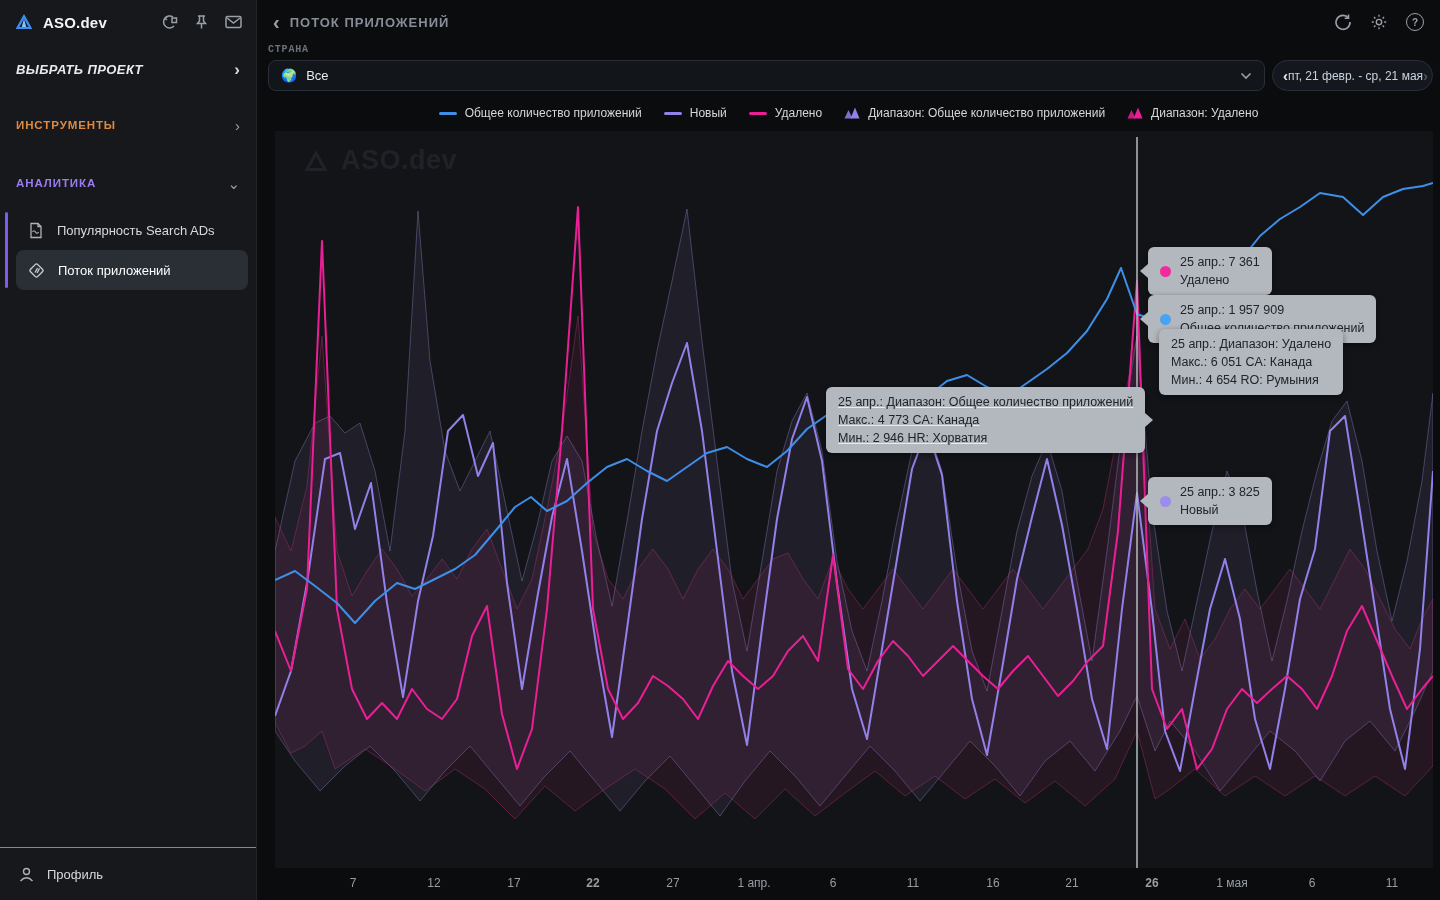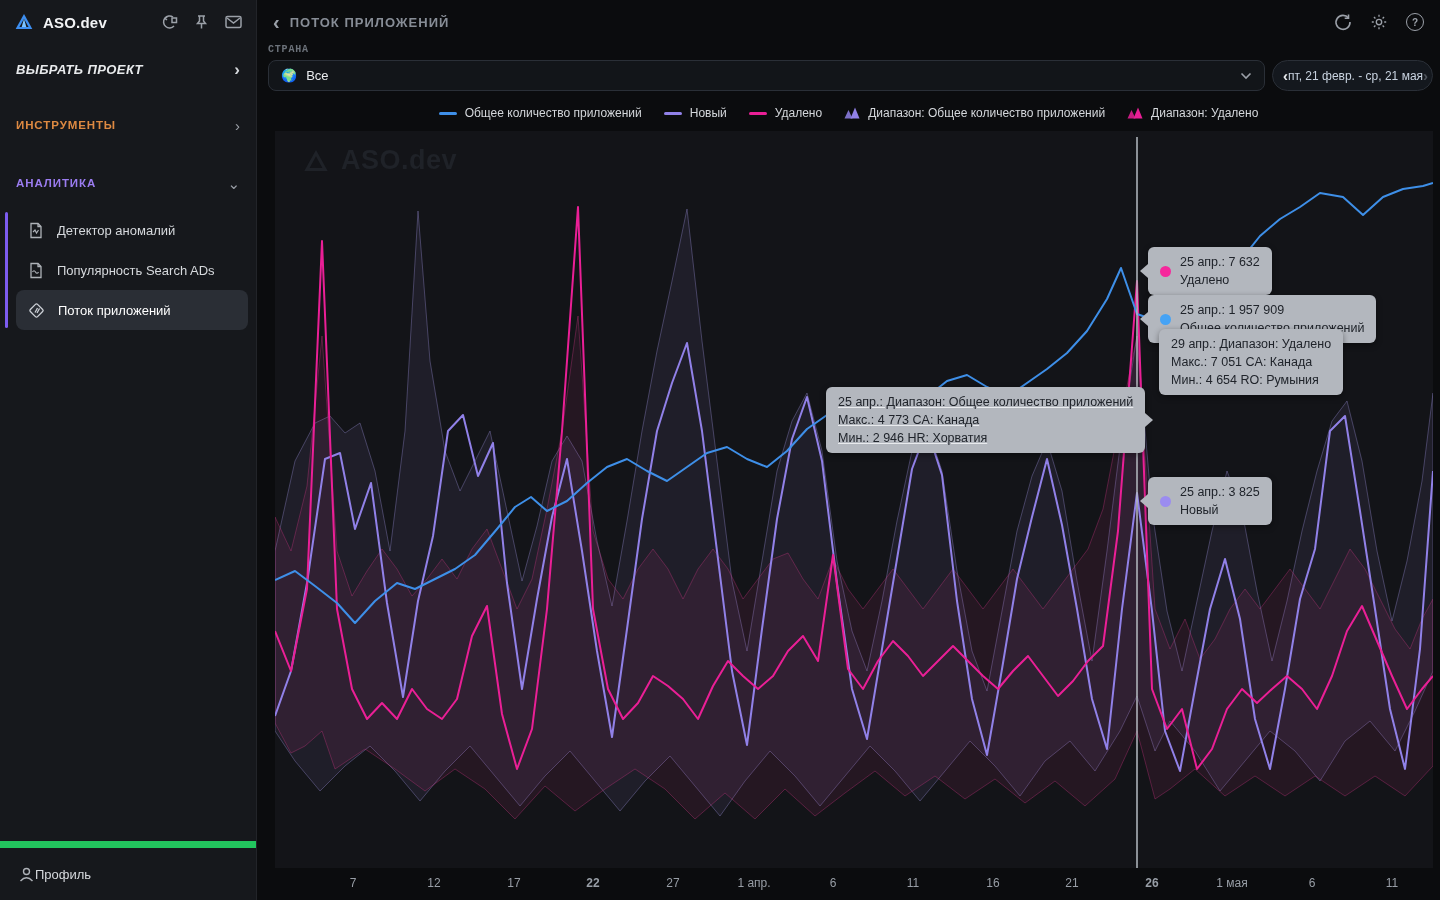--- a/index.html
+++ b/index.html
@@ -20,21 +20,21 @@
   .sb-row.analytics{margin-top:24px;}
   .sb-row.analytics .sb-section-label{color:#9b7cf0;}
   .chev{color:#9ba0a8;font-size:15px;line-height:1;}
   .chev.big{color:#d5d8dc;font-size:17px;font-weight:700;}
   .sb-submenu{position:relative;margin-top:10px;padding-left:6px;}
   .sb-accent{position:absolute;left:5px;top:2px;bottom:2px;width:3px;background:#7c5cf0;border-radius:2px;}
   .sb-item{display:flex;align-items:center;gap:13px;height:40px;margin:0 8px 0 10px;padding:0 12px;border-radius:8px;cursor:pointer;}
   .sb-item .sb-item-label{font-size:13px;color:#d6d9dd;}
   .sb-item.active{background:#2a2e35;}
   .sb-item.active .sb-item-label{color:#ffffff;}
-  .sb-footer{position:absolute;left:0;right:0;bottom:0;height:52px;border-top:7px solid #22c55e;display:flex;align-items:center;gap:0;padding:0 18px;cursor:pointer;}
+  .sb-footer{position:absolute;left:0;right:0;bottom:0;height:52px;border-top:1px solid #22c55e;display:flex;align-items:center;gap:12px;padding:0 18px;cursor:pointer;}
   .sb-footer span{font-size:13px;color:#d6d9dd;}
 
   
   .topbar{position:absolute;left:257px;top:0;right:0;height:44px;display:flex;align-items:center;padding:0 16px;box-sizing:border-box;}
   .back-chev{color:#9aa0a8;font-size:20px;font-weight:700;margin-right:10px;cursor:pointer;line-height:1;}
   .topbar-title{font-size:13px;font-weight:700;color:#878d96;letter-spacing:1px;}
   .topbar-icons{margin-left:auto;display:flex;align-items:center;gap:18px;}
   .help-circle{width:16px;height:16px;border:1.6px solid #9ba0a8;border-radius:50%;display:flex;align-items:center;justify-content:center;font-size:10px;font-weight:700;color:#9ba0a8;}
 
   .country-label{position:absolute;left:268px;top:44px;font-size:10px;font-weight:700;letter-spacing:.8px;color:#6c727a;font-family:Liberation Mono, monospace;}
@@ -119,28 +119,20 @@
     </div>
 
     <div class="sb-row analytics">
       <span class="sb-section-label">АНАЛИТИКА</span>
       <span class="chev">⌄</span>
     </div>
 
     <div class="sb-submenu">
       <div class="sb-accent"></div>
 
-      <div class="sb-item">
-        <svg width="16" height="17" viewBox="0 0 16 17" fill="none" stroke="#aeb2b8" stroke-width="1.3">
-          <path d="M3 1.5h7l3 3v11H3z"></path>
-            <path d="M10 1.5v3h3"></path>
-            <path d="M5 10 l2-2 1.5 3 2-3" stroke-width="1.2"></path>
-        </svg>
-        <span class="sb-item-label">Детектор аномалий</span>
-      </div>
 
       <div class="sb-item">
         <svg width="16" height="17" viewBox="0 0 16 17" fill="none" stroke="#aeb2b8" stroke-width="1.3">
           <path d="M3 1.5h7l3 3v11H3z"></path>
             <path d="M10 1.5v3h3"></path>
             <path d="M4.5 10 q1.5-2.5 3 0 t3 0" stroke-width="1.2"></path>
         </svg>
         <span class="sb-item-label">Популярность Search ADs</span>
       </div>
 
@@ -242,36 +234,36 @@
         <polyline points="0,585 16,540 32,452 50,328 65,322 80,398 96,352 112,472 128,566 143,470 158,405 173,300 188,284 203,345 218,312 232,452 247,558 262,468 277,386 292,328 307,420 322,520 337,606 352,498 367,388 382,300 397,252 412,212 427,300 442,420 457,540 472,614 487,498 502,388 517,308 532,266 547,330 562,452 577,558 592,608 607,518 622,428 637,338 652,298 667,344 682,470 697,568 712,624 727,538 742,448 757,386 772,328 787,394 802,478 817,568 832,618 847,478 862,362 877,480 890,600 905,640 920,558 935,478 950,428 965,488 980,588 995,638 1010,558 1025,468 1040,418 1055,300 1070,285 1085,380 1100,478 1115,578 1130,638 1145,518 1158,340" fill="none" stroke="#9181e8" stroke-width="2" stroke-linejoin="round"></polyline>
         <polyline points="0,500 16,540 32,458 47,110 62,478 77,558 92,588 107,572 122,588 137,558 152,578 167,588 182,568 197,505 212,475 227,583 242,638 257,598 272,478 287,300 303,76 318,478 333,558 348,588 363,572 378,545 393,555 408,568 423,588 438,555 453,530 468,545 483,558 498,545 513,520 528,505 543,530 558,424 573,538 588,558 603,530 618,510 633,525 648,545 663,530 678,515 693,530 708,545 723,558 738,540 753,525 768,545 783,565 798,550 813,530 828,515 843,400 862,150 877,558 892,598 907,578 922,638 937,618 952,578 967,558 982,572 997,558 1012,545 1027,558 1042,578 1057,545 1072,500 1087,475 1102,510 1117,545 1132,578 1147,558 1158,545" fill="none" stroke="#ea1f96" stroke-width="2" stroke-linejoin="round"></polyline>
         <polyline points="0,449 20,440 40,455 62,472 80,492 100,470 122,452 140,458 160,448 180,438 200,424 222,398 240,376 256,366 272,380 292,370 312,352 332,336 352,328 372,340 392,350 412,336 432,322 452,316 472,328 492,336 512,320 532,298 552,284 572,276 592,286 612,296 632,282 652,266 672,250 692,244 712,256 732,266 752,252 772,238 792,222 812,200 832,168 846,137 862,183 882,190 905,200 925,185 945,160 965,130 985,105 1005,88 1025,76 1045,62 1068,66 1088,84 1108,66 1128,58 1148,55 1158,52" fill="none" stroke="#3e8fe8" stroke-width="2" stroke-linejoin="round"></polyline>
         <line x1="862" x2="862" y1="6" y2="737" stroke="#b6bbc2" stroke-width="1.5"></line>
       </svg>
     <div id="tooltip-layer">
         <div class="chart-tooltip" style="left: 873px; top: 116px;">
           <span class="tt-arrow left"></span>
           <span class="tt-dot" style="background: rgb(245, 40, 156);"></span>
           <div class="tt-lines">
-            <div class="tt-line">25 апр.: 7 632</div>
+            <div class="tt-line">25 апр.: 7 361</div>
             <div class="tt-line">Удалено</div>
           </div>
         </div>
         <div class="chart-tooltip" style="left: 873px; top: 164px;">
           <span class="tt-arrow left"></span>
           <span class="tt-dot" style="background: rgb(70, 163, 245);"></span>
           <div class="tt-lines">
             <div class="tt-line">25 апр.: 1 957 909</div>
             <div class="tt-line">Общее количество приложений</div>
           </div>
         </div>
         <div class="chart-tooltip" style="left: 884px; top: 198px;">
           <div class="tt-lines">
-            <div class="tt-line">29 апр.: Диапазон: Удалено</div>
-            <div class="tt-line">Макс.: 7 051 CA: Канада</div>
+            <div class="tt-line">25 апр.: Диапазон: Удалено</div>
+            <div class="tt-line">Макс.: 6 051 CA: Канада</div>
             <div class="tt-line">Мин.: 4 654 RO: Румыния</div>
           </div>
         </div>
         <div class="chart-tooltip" style="left: 551px; top: 256px; text-decoration: underline;">
           <span class="tt-arrow right"></span>
           <div class="tt-lines">
             <div class="tt-line">25 апр.: Диапазон: Общее количество приложений</div>
             <div class="tt-line">Макс.: 4 773 CA: Канада</div>
             <div class="tt-line">Мин.: 2 946 HR: Хорватия</div>
           </div>

